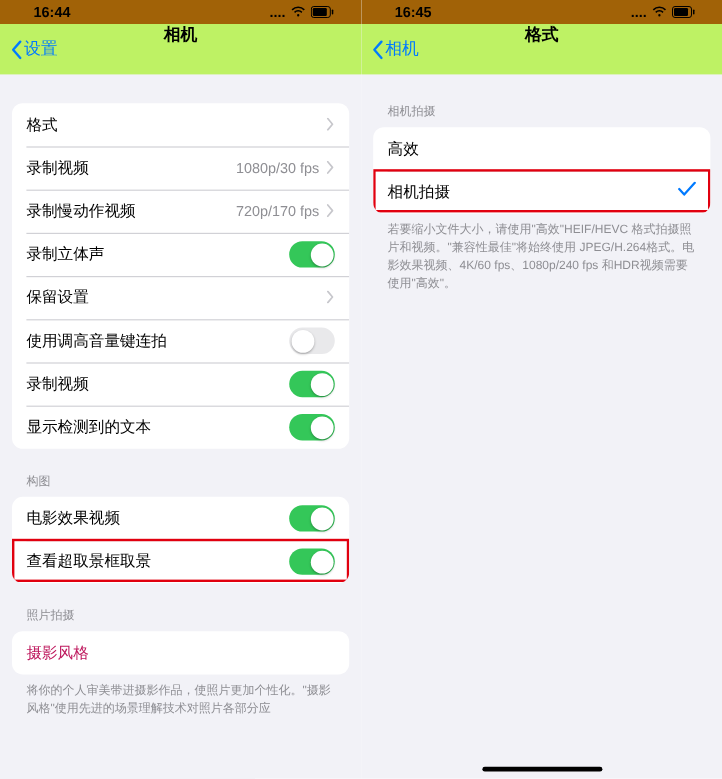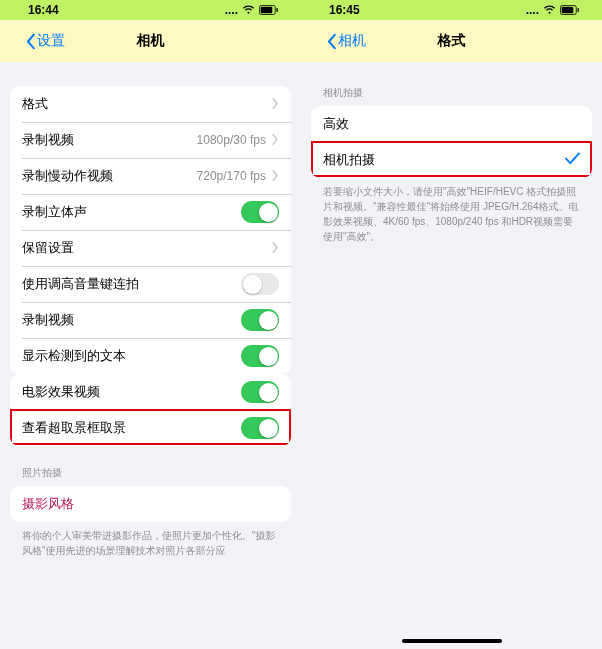--- a/index.html
+++ b/index.html
@@ -20,30 +20,29 @@
     }
     .status-bar {
       height: 20px;
       display: flex;
       justify-content: space-between;
       align-items: center;
       padding: 0 22px 0 28px;
       font-size: 12px;
       font-weight: 600;
       color: #000;
-      background: #bef264;
+      background: #a16207;
     }
     .status-right { display: flex; align-items: center; gap: 4px; }
     .nav-bar {
       height: 42px;
       display: flex;
-      align-items: center;
-      position: relative;
-      background: #fef9c3;
-      padding: 0 25px;
+      position: relative;
+      background: #bef264;
+      padding: 0 8px;
     }
     .nav-back {
       display: flex;
       align-items: center;
       color: #007aff;
       font-size: 14px;
       gap: 1px;
     }
     .nav-back svg { flex-shrink: 0; }
     .nav-title {
@@ -204,20 +203,21 @@
       <div class="row">
         <span>录制视频</span>
         <div class="toggle on"></div>
       </div>
       <div class="row">
         <span>显示检测到的文本</span>
         <div class="toggle on"></div>
       </div>
     </div>
 
+    <div class="section-header">构图</div>
     <div class="list" style="position:relative">
       <div class="row">
         <span>电影效果视频</span>
         <div class="toggle on"></div>
       </div>
       <div class="row">
         <span>查看超取景框取景</span>
         <div class="toggle on"></div>
       </div>
       <div class="highlight-box" style="left:0;right:0;top:35px;height:36px;"></div>

